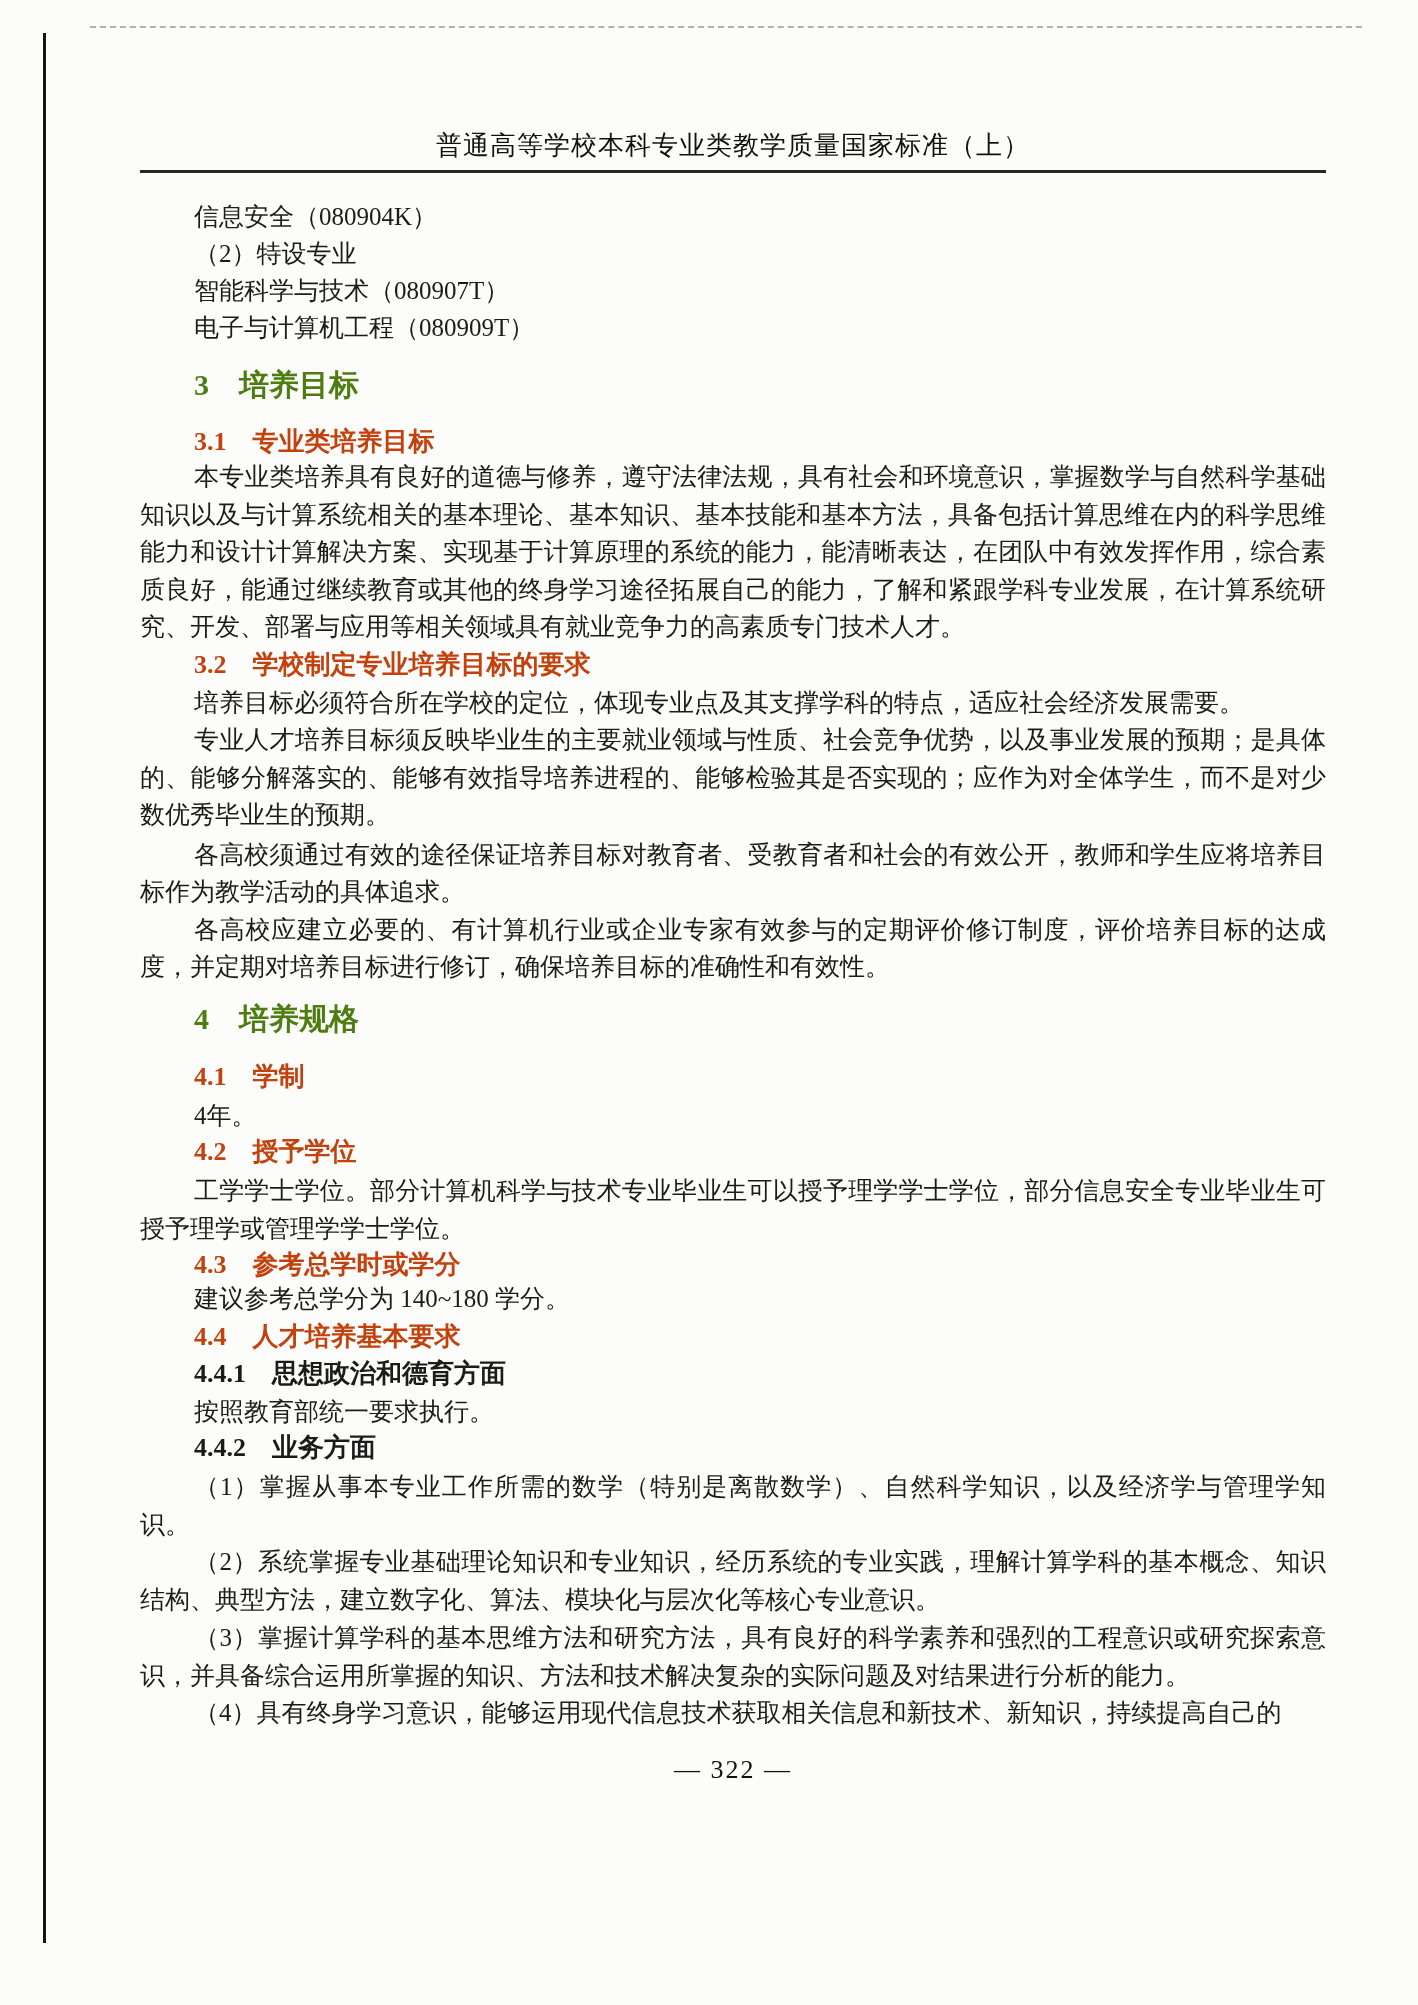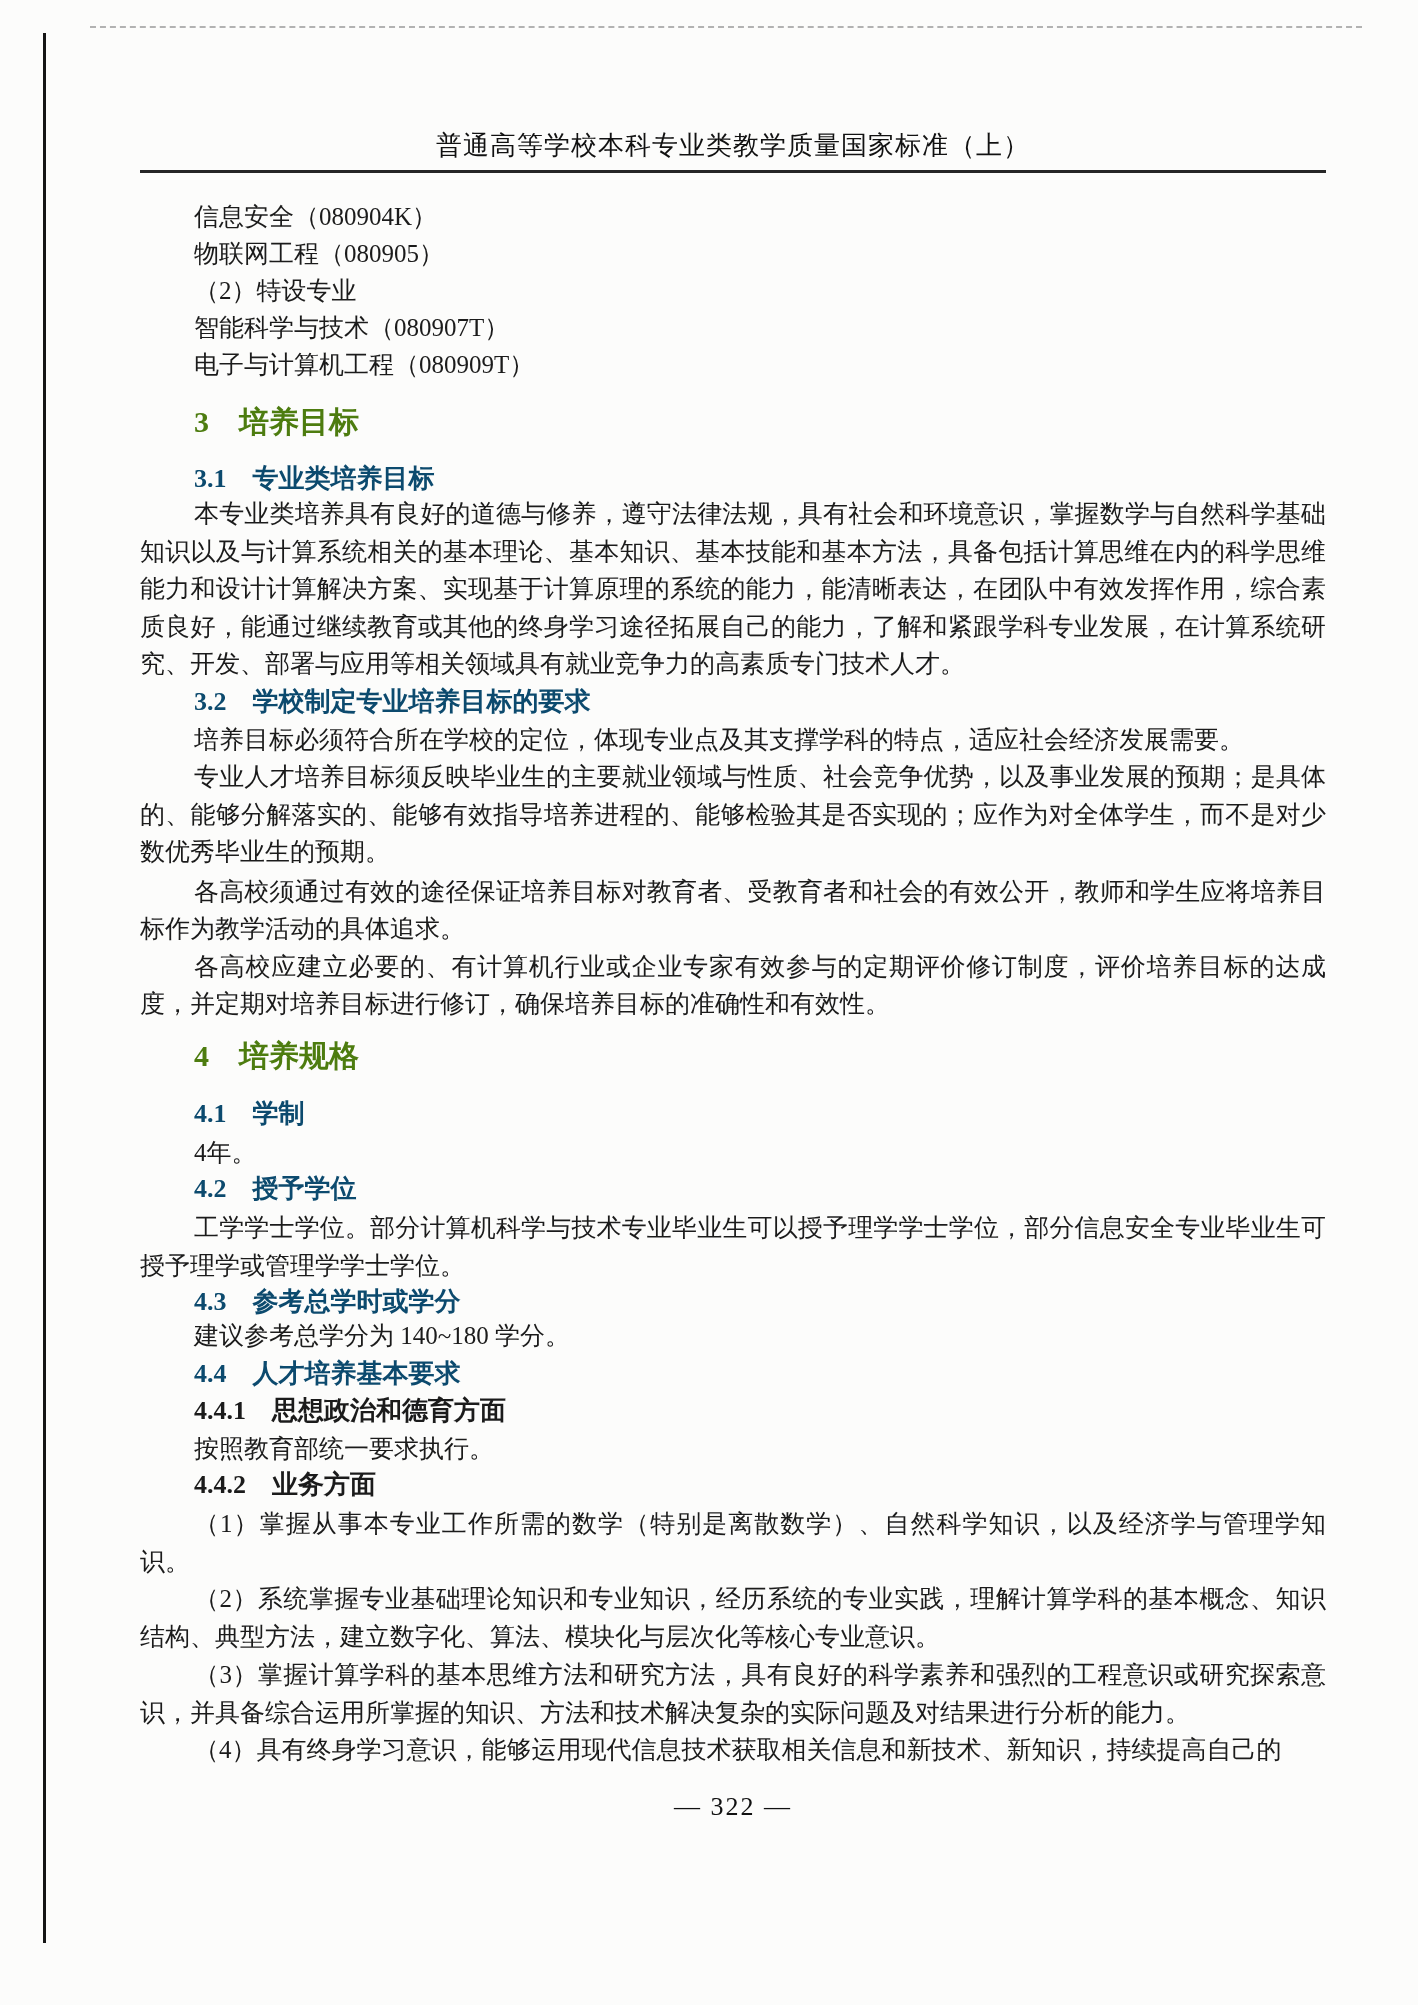--- a/index.html
+++ b/index.html
@@ -41,21 +41,21 @@
     padding-left:54px;
     height:37px;line-height:37px;
     white-space:nowrap;
   }
   .h2{
     font-size:30px;line-height:34px;font-weight:bold;
     padding-left:54px;color:#4d7c0f;white-space:nowrap;margin:0;
   }
   .h3{
     font-size:26px;line-height:30px;font-weight:bold;
-    padding-left:54px;color:#0c4a6e;white-space:nowrap;margin:0;
+    padding-left:54px;color:#c2410c;white-space:nowrap;margin:0;
   }
   .h4{
     font-size:26px;line-height:30px;font-weight:bold;
     padding-left:54px;white-space:nowrap;margin:0;
   }
   .para{
     margin:0;
     text-indent:54px;
     text-align:justify;
     word-break:break-all;
@@ -81,21 +81,20 @@
   <div class="scan-top-dashes"></div>
   <div class="scan-left-line"></div>
 
   <div class="content">
 
     <div class="running-title">普通高等学校本科专业类教学质量国家标准（上）</div>
     <div class="header-rule"></div>
 
     <div class="majors">
       <div class="line">信息安全（080904K）</div>
-      <div class="line">物联网工程（080905）</div>
       <div class="line">（2）特设专业</div>
       <div class="line">智能科学与技术（080907T）</div>
       <div class="line">电子与计算机工程（080909T）</div>
     </div>
 
     <div class="h2" style="margin-top:22px">3　培养目标</div>
 
     <div class="h3" style="margin-top:25px">3.1　专业类培养目标</div>
     <p class="para p5" style="margin-top:1px">本专业类培养具有良好的道德与修养，遵守法律法规，具有社会和环境意识，掌握数学与自然科学基础知识以及与计算系统相关的基本理论、基本知识、基本技能和基本方法，具备包括计算思维在内的科学思维能力和设计计算解决方案、实现基于计算原理的系统的能力，能清晰表达，在团队中有效发挥作用，综合素质良好，能通过继续教育或其他的终身学习途径拓展自己的能力，了解和紧跟学科专业发展，在计算系统研究、开发、部署与应用等相关领域具有就业竞争力的高素质专门技术人才。</p>
 

